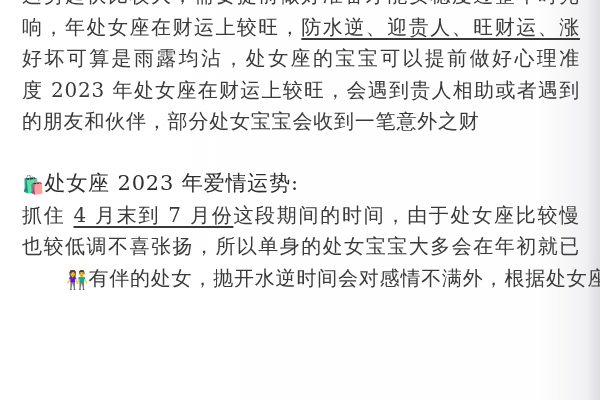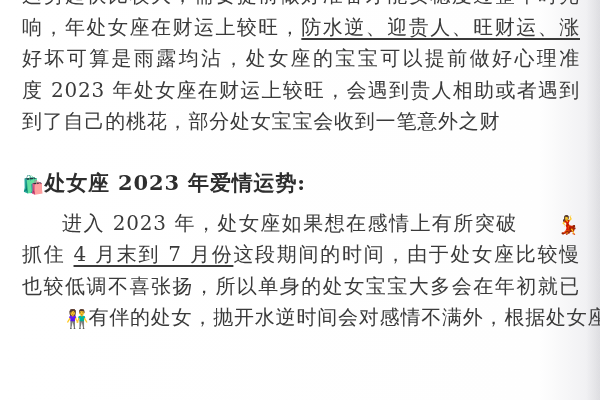--- a/index.html
+++ b/index.html
@@ -43,21 +43,21 @@
     text-underline-offset:4px;
     text-decoration-thickness:1.5px;
   }
   .indent2{ text-indent:2em; }
   .indent1{ text-indent:1.1em; }
   .heading{
     margin-top:28px;
     font-size:21px;
     line-height:34px;
     height:34px;
-    font-weight:700;
+    font-weight:400;
     color:#2e2e2e;
     text-align:left;
     text-align-last:left;
   }
   .p2{ margin-top:8px; }
   .emoji{
     font-size:18px;
     letter-spacing:0;
     text-decoration:none;
     display:inline-block;
@@ -77,30 +77,27 @@
     <div class="line fill">
       <span>响，年处女座在财运上较旺，</span><span class="u">防水逆、迎贵人、旺财运、涨收入</span>
     </div>
     <div class="line fill">
       <span>好坏可算是雨露均沾，处女座的宝宝可以提前做好心理准备，迎接</span>
     </div>
     <div class="line fill">
       <span>度 2023 年处女座在财运上较旺，会遇到贵人相助或者遇到志同道合</span>
     </div>
     <div class="line">
-      <span>到了自己的桃花，部分处女宝宝会收到一笔意外之财</span>
+      <span>的朋友和伙伴，部分处女宝宝会收到一笔意外之财</span>
     </div>
 
     <div class="line heading">
       <span class="emoji">🛍️</span><span>处女座 2023 年爱情运势:</span>
     </div>
 
-    <div class="line fill p2 indent2">
-      <span>进入 2023 年，处女座如果想在感情上有所突破</span><span class="emoji">💃</span>
-    </div>
     <div class="line fill">
       <span>抓住 </span><span class="u">4 月末到 7 月份</span><span>这段期间的时间，由于处女座比较慢热，性格</span>
     </div>
     <div class="line fill">
       <span>也较低调不喜张扬，所以单身的处女宝宝大多会在年初就已经接触</span>
     </div>
 
     <div class="line indent1">
       <span class="emoji">👫</span><span>有伴的处女，抛开水逆时间会对感情不满外，根据处女座 2023</span>
     </div>

